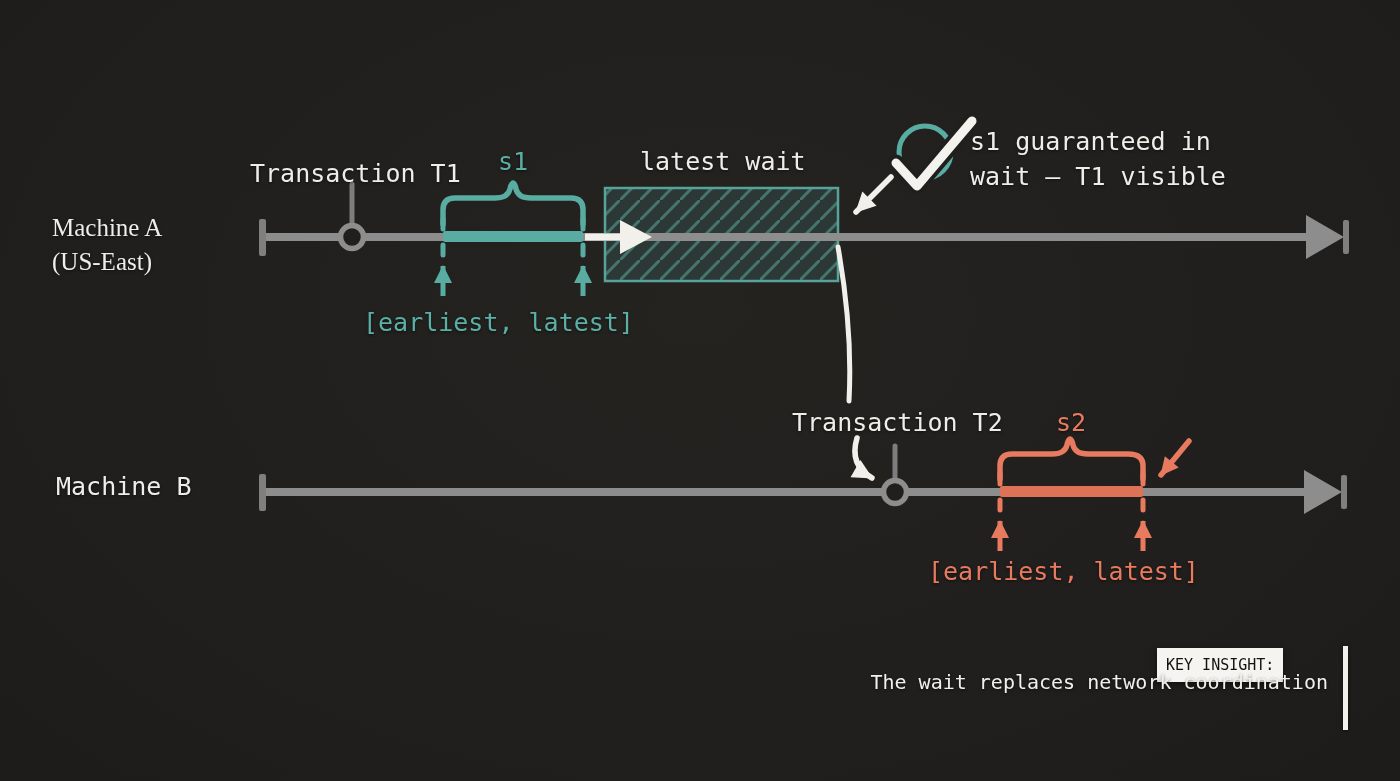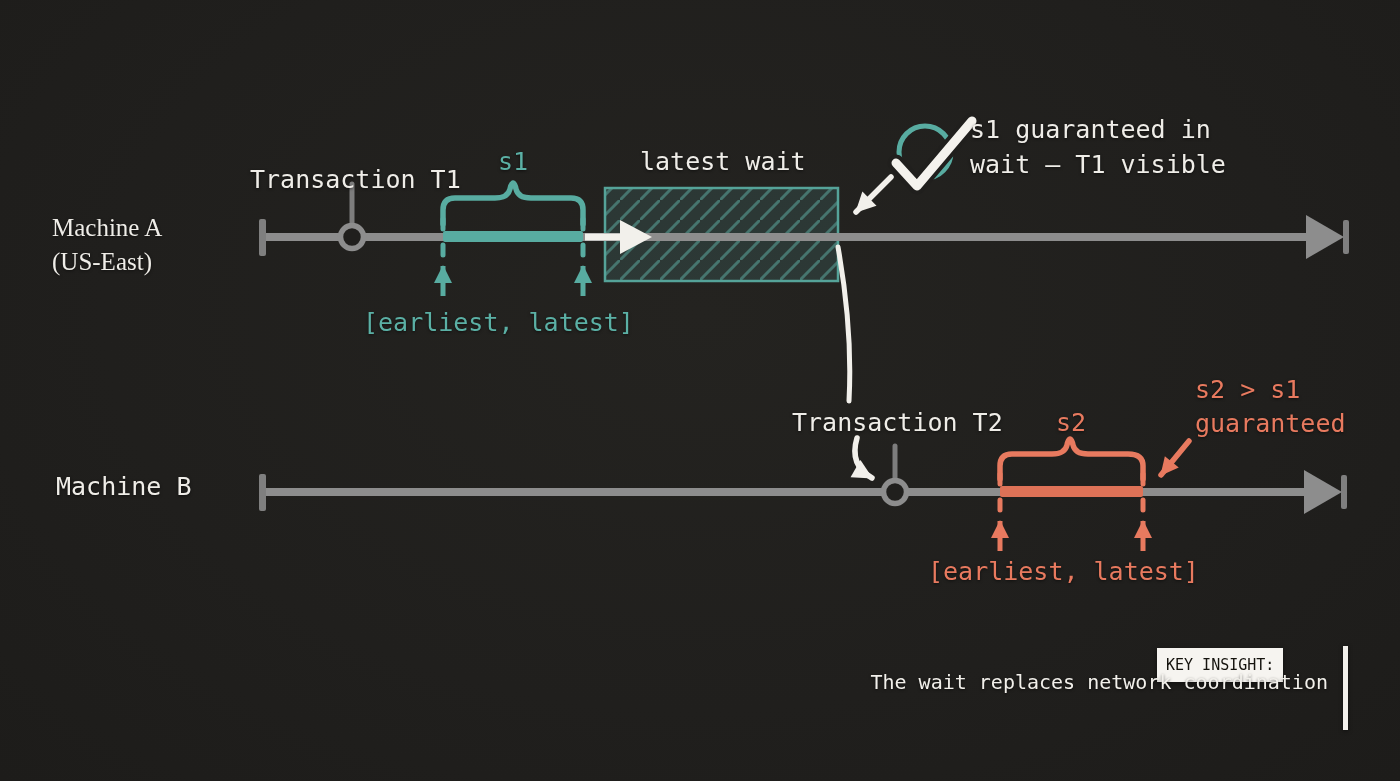--- a/index.html
+++ b/index.html
@@ -19,24 +19,24 @@
     letter-spacing: 0px;
     white-space: pre;
     text-shadow: 0 1px 3px rgba(0,0,0,0.55);
   }
   .white  { color: #efede8; }
   .teal   { color: #5bb0a5; }
   .orange { color: #e87a5f; }
 
   #machine-a-label   { left: 52px;  top: 211px; font-family: Liberation Serif, serif; }
   #machine-b-label   { left: 56px;  top: 470px; }
-  #transaction-t1    { left: 250px; top: 163px; text-align: right; }
+  #transaction-t1    { left: 250px; top: 157px; text-align: right; }
   #s1-label          { left: 498px; top: 145px; }
   #commit-wait-label { left: 640px; top: 145px; }
-  #guarantee-a       { left: 970px; top: 112px; line-height: 35px; }
+  #guarantee-a       { left: 970px; top: 124px; line-height: 35px; }
   #earliest-latest-a { left: 363px; top: 306px; }
   #transaction-t2    { left: 792px; top: 406px; }
   #s2-label          { left: 1056px; top: 406px; }
   #guarantee-b       { left: 1195px; top: 373px; }
   #earliest-latest-b { left: 928px; top: 555px; }
 
   #key-insight-box {
     position: absolute;
     left: 1157px; top: 648px;
     background: #f6f4f0;
@@ -159,21 +159,20 @@
   <div id="commit-wait-label" class="txt white">latest wait</div>
 
   <div id="guarantee-a" class="txt white"><span>s1 guaranteed in</span><br><span>wait — T1 visible</span></div>
 
   <div id="earliest-latest-a" class="txt teal">[earliest, latest]</div>
 
   <div id="transaction-t2" class="txt white">Transaction T2</div>
 
   <div id="s2-label" class="txt orange">s2</div>
 
-  <div id="guarantee-b" class="txt orange"><span>s2 &gt; s1</span><br><span>guaranteed</span></div>
 
   <div id="earliest-latest-b" class="txt orange">[earliest, latest]</div>
 
   <div id="key-insight-box">KEY INSIGHT:</div>
 
   <div id="insight-bar"></div>
 
   <div id="insight-text" class="txt white">The wait replaces network coordination</div>
 
 </div>

